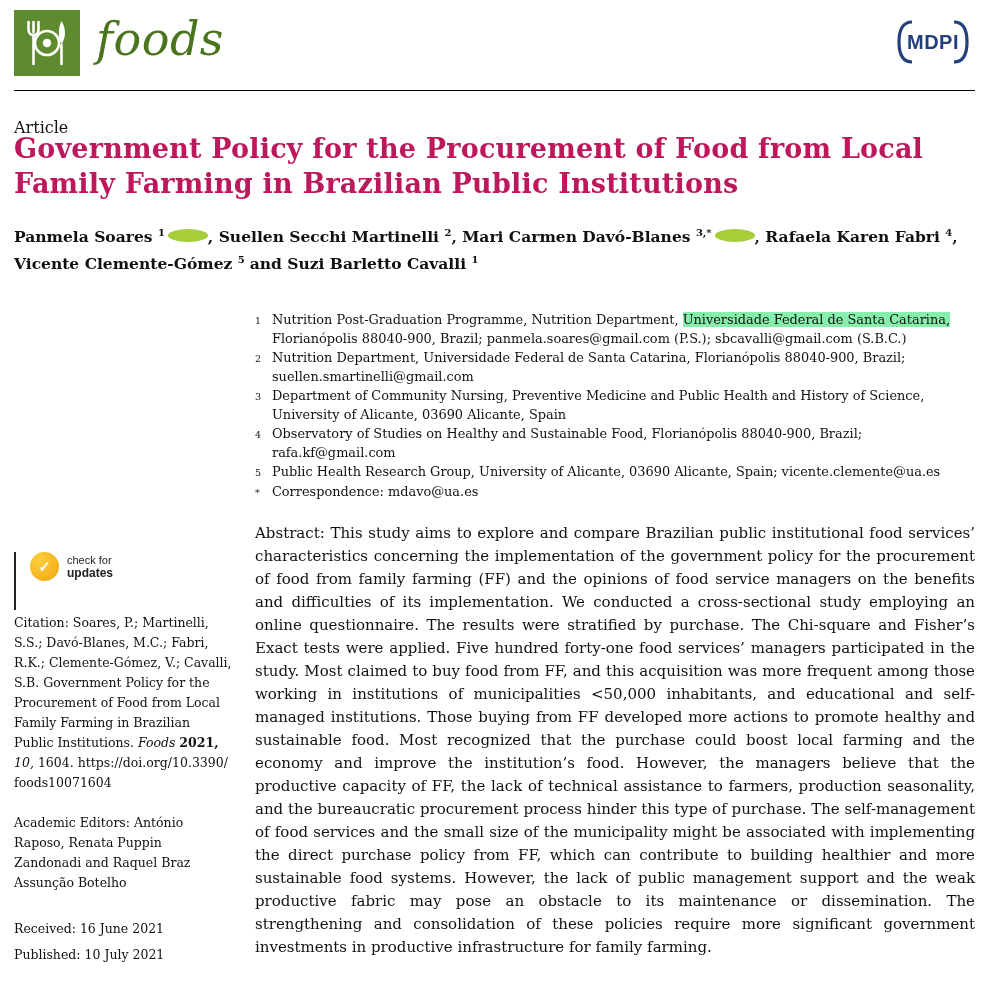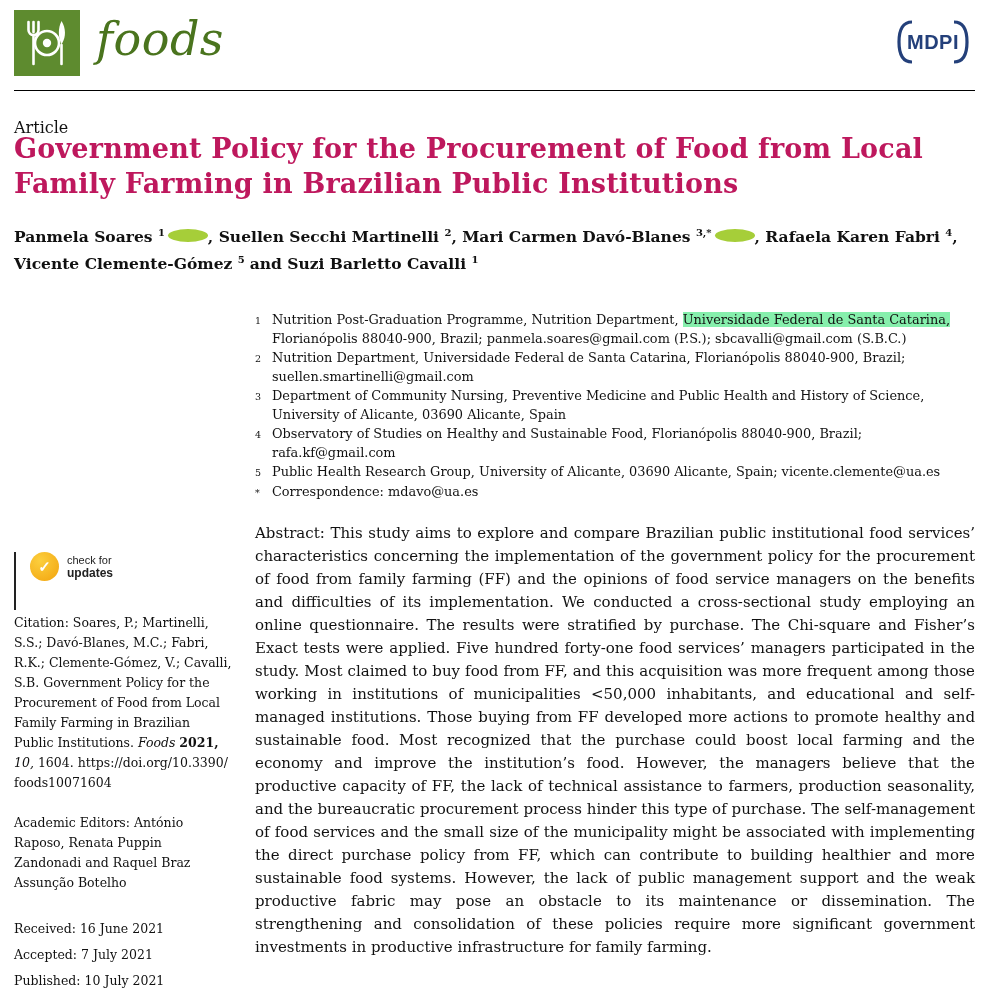--- a/index.html
+++ b/index.html
@@ -157,18 +157,17 @@
       <span class="doi">https://doi.org/10.3390/foods10071604</span>
     </p>
 
     <p class="editors">
       <span>Academic Editors:</span>
       <span>António Raposo, Renata Puppin Zandonadi and Raquel Braz Assunção Botelho</span>
     </p>
 
     <div class="dates">
       <div class="date-row"><span>Received:</span> <span>16 June 2021</span></div>
-      <div class="date-row"><span>Accepted:</span> <span>7 July 2021</span></div>
       <div class="date-row"><span>Published:</span> <span>10 July 2021</span></div>
     </div>
   </aside>
 
 </div>
 
 </body></html>

